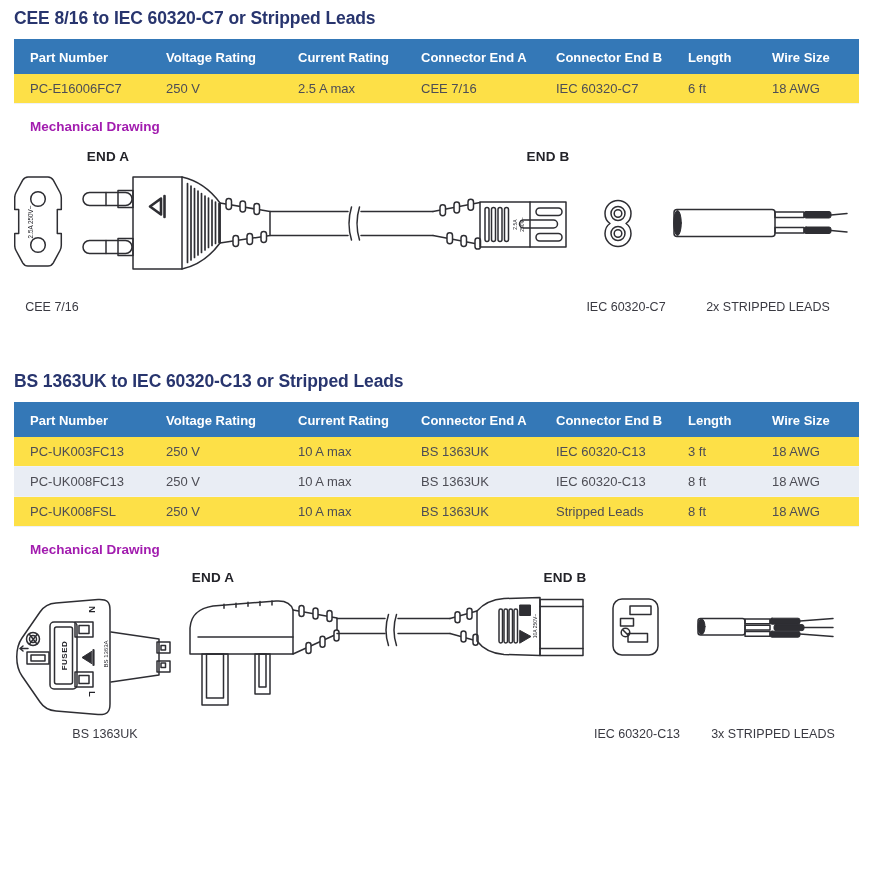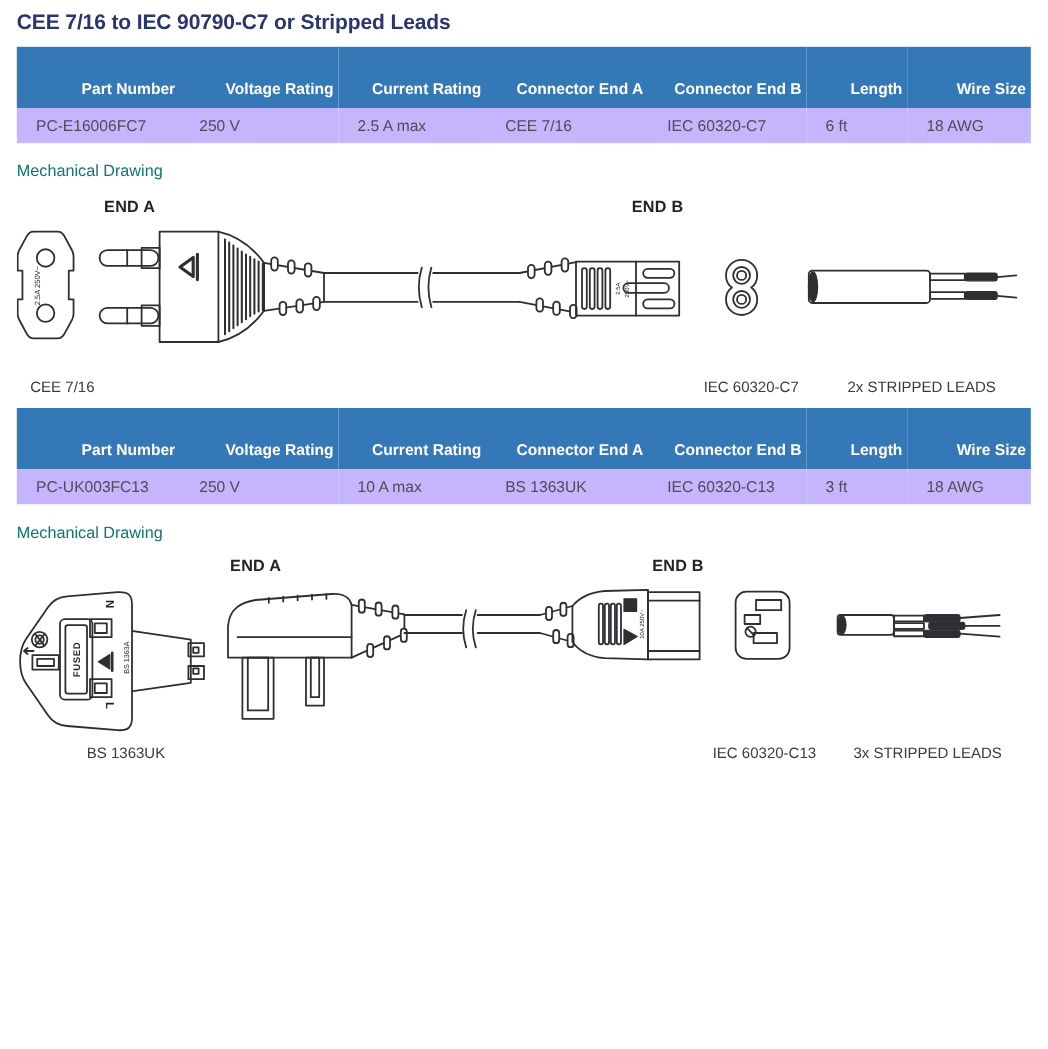--- a/index.html
+++ b/index.html
@@ -8,36 +8,36 @@
     width:873px; height:874px; overflow:hidden;
     padding:6px 14px 0 14px;
     font-family:"Liberation Sans", sans-serif;
   }
   h1.sec-title {
     font-size:17.5px; font-weight:700; color:#28356e;
     margin:2px 0 10px 0; letter-spacing:-0.1px;
   }
   h1.sec-title.second { margin-top:47px; }
   h2.draw-heading {
-    font-size:13.5px; font-weight:400; color:#0f766e;
-    margin:15px 0 5px 0;
+    font-size:13.5px; font-weight:700; color:#a21caf;
+    margin:15px 0 5px 16px;
   }
   table.spec {
     width:845px; border-collapse:collapse; table-layout:fixed;
     font-size:13px; color:#4d4d55;
   }
   table.spec thead th {
     background:#3478b7; color:#ffffff; font-weight:700;
-    text-align:right; font-size:13px;
-    padding:27px 4px 9px 16px; white-space:nowrap;
+    text-align:left; font-size:13px;
+    padding:11px 4px 9px 16px; white-space:nowrap;
   }
   table.spec tbody td {
     padding:7px 4px 7px 16px; white-space:nowrap;
   }
-  table.spec tbody tr { border-bottom:1px solid #eef1f7; background:#c4b5fd; }
+  table.spec tbody tr { border-bottom:1px solid #eef1f7; background:#fde047; }
   table.spec tbody tr:nth-child(even) { background:#e9edf4; }
   .drawing-wrap { width:845px; margin-top:4px; }
   svg { display:block; }
   .ln path, .ln rect, .ln circle, .ln ellipse, .ln line {
     fill:none; stroke:#2e2e33; stroke-width:1.5;
     stroke-linejoin:round; stroke-linecap:round;
   }
   .ln .fd { fill:#2e2e33; stroke:#2e2e33; stroke-width:1; }
   .ln .ws { fill:#ffffff; stroke:#2e2e33; }
   svg text { fill:#3a3a42; stroke:none; font-family:"Liberation Sans", sans-serif; }
@@ -46,21 +46,21 @@
   .tiny { font-size:6.3px; fill:#232329; }
   .micro { font-size:5px; fill:#232329; }
   .plugmark { font-size:9.5px; font-weight:700; fill:#232329; }
   .fusedmark { font-size:8px; font-weight:700; fill:#232329; letter-spacing:0.5px; }
   .bsmark { font-size:6px; fill:#232329; }
 </style>
 </head>
 <body>
 
 <section>
-  <h1 class="sec-title">CEE 7/16 to IEC 90790-C7 or Stripped Leads</h1>
+  <h1 class="sec-title">CEE 8/16 to IEC 60320-C7 or Stripped Leads</h1>
 
   <table class="spec">
     <colgroup>
       <col style="width:136px">
         <col style="width:132px">
         <col style="width:123px">
       <col style="width:135px">
         <col style="width:132px">
         <col style="width:84px">
         <col style="width:103px">
@@ -173,20 +173,21 @@
       </g>
 
       <text class="cap" x="38" y="172" text-anchor="middle">CEE 7/16</text>
       <text class="cap" x="612" y="172" text-anchor="middle">IEC 60320-C7</text>
       <text class="cap" x="754" y="172" text-anchor="middle">2x STRIPPED LEADS</text>
     </svg>
   </div>
 </section>
 
 <section>
+  <h1 class="sec-title second">BS 1363UK to IEC 60320-C13 or Stripped Leads</h1>
 
   <table class="spec">
     <colgroup>
       <col style="width:136px">
         <col style="width:132px">
         <col style="width:123px">
       <col style="width:135px">
         <col style="width:132px">
         <col style="width:84px">
         <col style="width:103px">
@@ -203,20 +204,38 @@
         </tr>
       </thead>
     <tbody>
         <tr>
           <td>PC-UK003FC13</td>
           <td>250 V</td>
           <td>10 A max</td>
           <td>BS 1363UK</td>
           <td>IEC 60320-C13</td>
           <td>3 ft</td>
+          <td>18 AWG</td>
+        </tr>
+        <tr>
+          <td>PC-UK008FC13</td>
+          <td>250 V</td>
+          <td>10 A max</td>
+          <td>BS 1363UK</td>
+          <td>IEC 60320-C13</td>
+          <td>8 ft</td>
+          <td>18 AWG</td>
+        </tr>
+        <tr>
+          <td>PC-UK008FSL</td>
+          <td>250 V</td>
+          <td>10 A max</td>
+          <td>BS 1363UK</td>
+          <td>Stripped Leads</td>
+          <td>8 ft</td>
           <td>18 AWG</td>
         </tr>
       </tbody>
   </table>
 
   <h2 class="draw-heading">Mechanical Drawing</h2>
 
   <div class="drawing-wrap">
     <svg class="ln" width="845" height="184" viewBox="0 0 845 184">
       <text class="endlbl" x="199" y="20" text-anchor="middle">END A</text>

